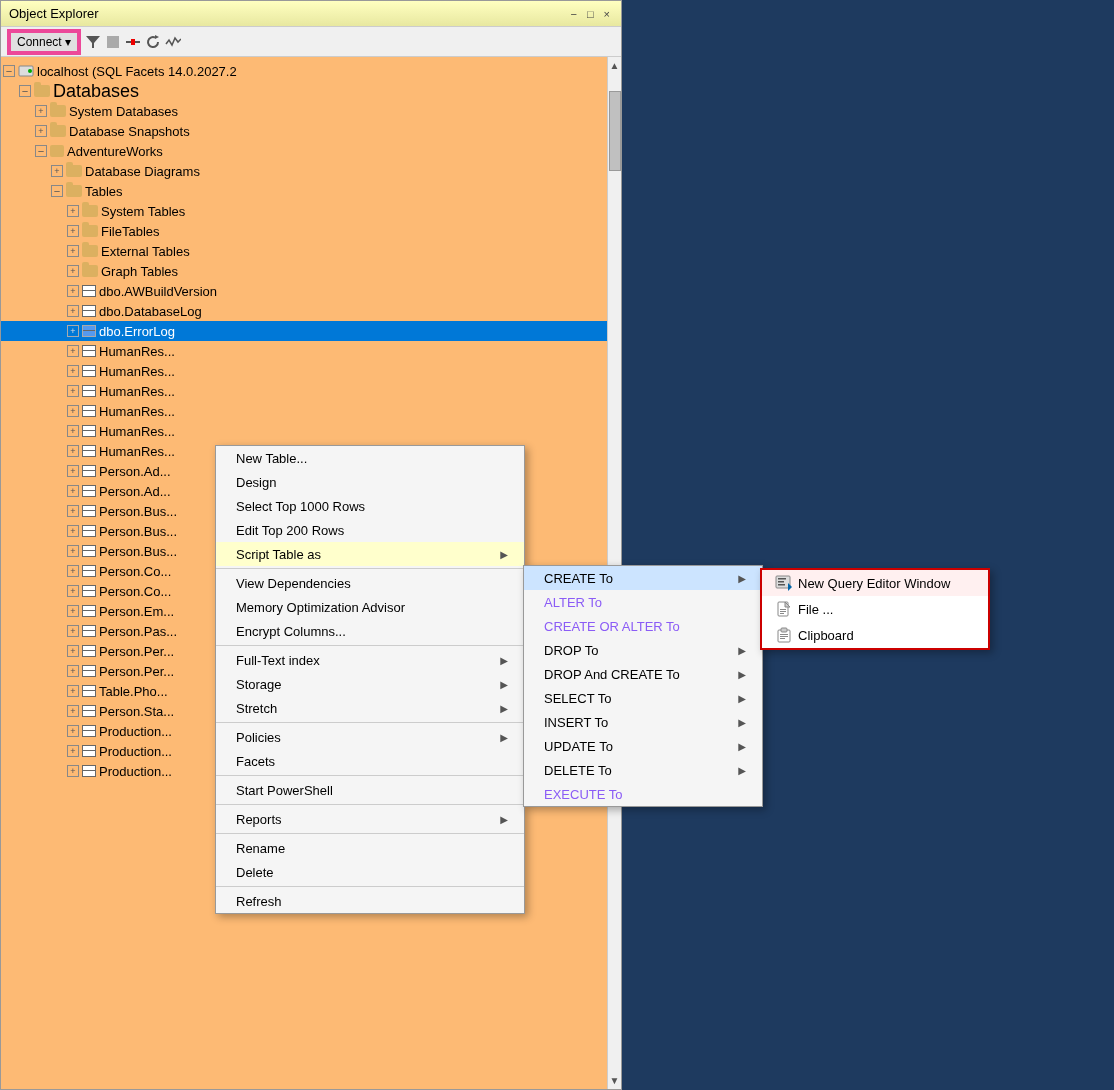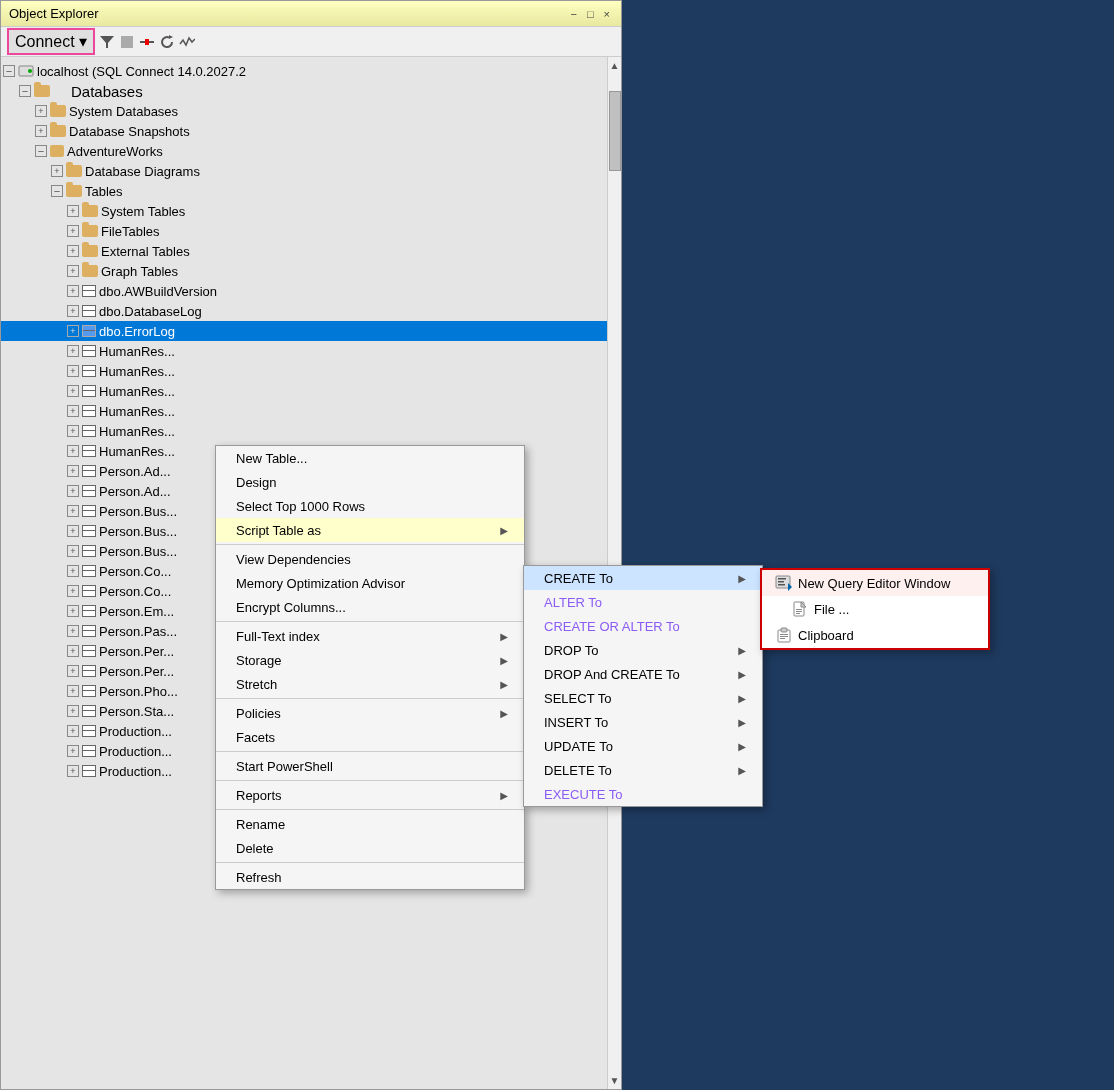--- a/index.html
+++ b/index.html
@@ -12,21 +12,21 @@
       overflow: hidden;
       position: relative;
     }
 
     
     .object-explorer {
       position: absolute;
       top: 0; left: 0;
       width: 622px;
       height: 1090px;
-      background: #e5e5e5;
+      background: #fdba74;
       border: 1px solid #999;
       display: flex;
       flex-direction: column;
     }
 
     .oe-titlebar {
       background: linear-gradient(180deg, #ffffc0 0%, #e8e8a0 100%);
       padding: 4px 8px;
       display: flex;
       align-items: center;
@@ -62,24 +62,24 @@
       gap: 4px;
       border-bottom: 1px solid #ccc;
       height: 30px;
     }
 
     .toolbar-connect {
       display: flex;
       align-items: flex-end;
       gap: 2px;
       background: #e0e0e0;
-      border: 2px solid #ec4899;
+      border: 4px solid #ec4899;
       padding: 2px 6px;
       cursor: pointer;
-      font-size: 16px;
+      font-size: 12px;
     }
 
     .toolbar-icon {
       width: 16px;
       height: 16px;
       display: inline-flex;
       align-items: center;
       justify-content: center;
       cursor: pointer;
     }
@@ -330,27 +330,27 @@
 
   <div class="oe-content">
     <div class="oe-tree">
 
       <div class="tree-row" style="padding-left: 2px;">
         <span class="minus-box">−</span>
         <svg width="16" height="16" viewBox="0 0 16 16" style="margin-right:3px;flex-shrink:0;">
           <rect x="1" y="3" width="14" height="10" rx="1" fill="#ddd" stroke="#888"></rect>
           <circle cx="12" cy="8" r="2" fill="#0a0"></circle>
         </svg>
-        <span style="font-size:13px;">localhost (SQL Connect 14.0.2027.2</span>
+        <span style="font-size:13px;">localhost (SQL Facets 14.0.2027.2</span>
       </div>
 
       <div class="tree-row" style="padding-left: 18px;">
         <span class="minus-box">−</span>
         <span class="folder-icon"></span>
-        <span style="font-size:15px;margin-left:18px;">Databases</span>
+        <span style="font-size:18px;">Databases</span>
       </div>
 
       <div class="tree-row" style="padding-left: 34px;">
         <span class="plus-box">+</span>
         <span class="folder-icon"></span>
         <span style="font-size:13px;">System Databases</span>
       </div>
 
       <div class="tree-row" style="padding-left: 34px;">
         <span class="plus-box">+</span>
@@ -500,21 +500,21 @@
         <span style="font-size:13px;">Person.Per...</span>
       </div>
       <div class="tree-row" style="padding-left: 66px;">
         <span class="plus-box">+</span>
         <span class="table-icon"></span>
         <span style="font-size:13px;">Person.Per...</span>
       </div>
       <div class="tree-row" style="padding-left: 66px;">
         <span class="plus-box">+</span>
         <span class="table-icon"></span>
-        <span style="font-size:13px;">Person.Pho...</span>
+        <span style="font-size:13px;">Table.Pho...</span>
       </div>
       <div class="tree-row" style="padding-left: 66px;">
         <span class="plus-box">+</span>
         <span class="table-icon"></span>
         <span style="font-size:13px;">Person.Sta...</span>
       </div>
       <div class="tree-row" style="padding-left: 66px;">
         <span class="plus-box">+</span>
         <span class="table-icon"></span>
         <span style="font-size:13px;">Production...</span>
@@ -543,20 +543,23 @@
 
 <div class="context-menu-1">
   <div class="menu-item">
     <span>New Table...</span>
   </div>
   <div class="menu-item">
     <span>Design</span>
   </div>
   <div class="menu-item">
     <span>Select Top 1000 Rows</span>
+  </div>
+  <div class="menu-item">
+    <span>Edit Top 200 Rows</span>
   </div>
   <div class="menu-item highlighted">
     <span>Script Table as</span>
     <span class="menu-arrow">▶</span>
   </div>
   <div class="menu-separator"></div>
   <div class="menu-item">
     <span>View Dependencies</span>
   </div>
   <div class="menu-item">
@@ -654,21 +657,21 @@
       <svg width="18" height="16" viewBox="0 0 18 16">
         <rect x="1" y="1" width="14" height="12" rx="1" fill="#ddd" stroke="#888"></rect>
         <rect x="3" y="3" width="8" height="1.5" fill="#555"></rect>
         <rect x="3" y="6" width="6" height="1.5" fill="#555"></rect>
         <rect x="3" y="9" width="7" height="1.5" fill="#555"></rect>
         <polygon points="13,8 17,12 13,16" fill="#0066aa"></polygon>
       </svg>
     </span>
     <span>New Query Editor Window</span>
   </div>
-  <div class="menu-item" style="padding: 4px 28px; height:26px;">
+  <div class="menu-item" style="padding: 4px 12px; height:26px;">
     <span style="display:inline-flex;align-items:center;justify-content:center;width:20px;height:16px;margin-right:4px;">
       <svg width="14" height="16" viewBox="0 0 14 16">
         <rect x="1" y="1" width="10" height="14" rx="1" fill="white" stroke="#888"></rect>
         <polygon points="8,1 13,6 8,6" fill="#ccc" stroke="#888"></polygon>
         <rect x="3" y="8" width="6" height="1" fill="#888"></rect>
         <rect x="3" y="10" width="6" height="1" fill="#888"></rect>
         <rect x="3" y="12" width="4" height="1" fill="#888"></rect>
       </svg>
     </span>
     <span>File ...</span>

